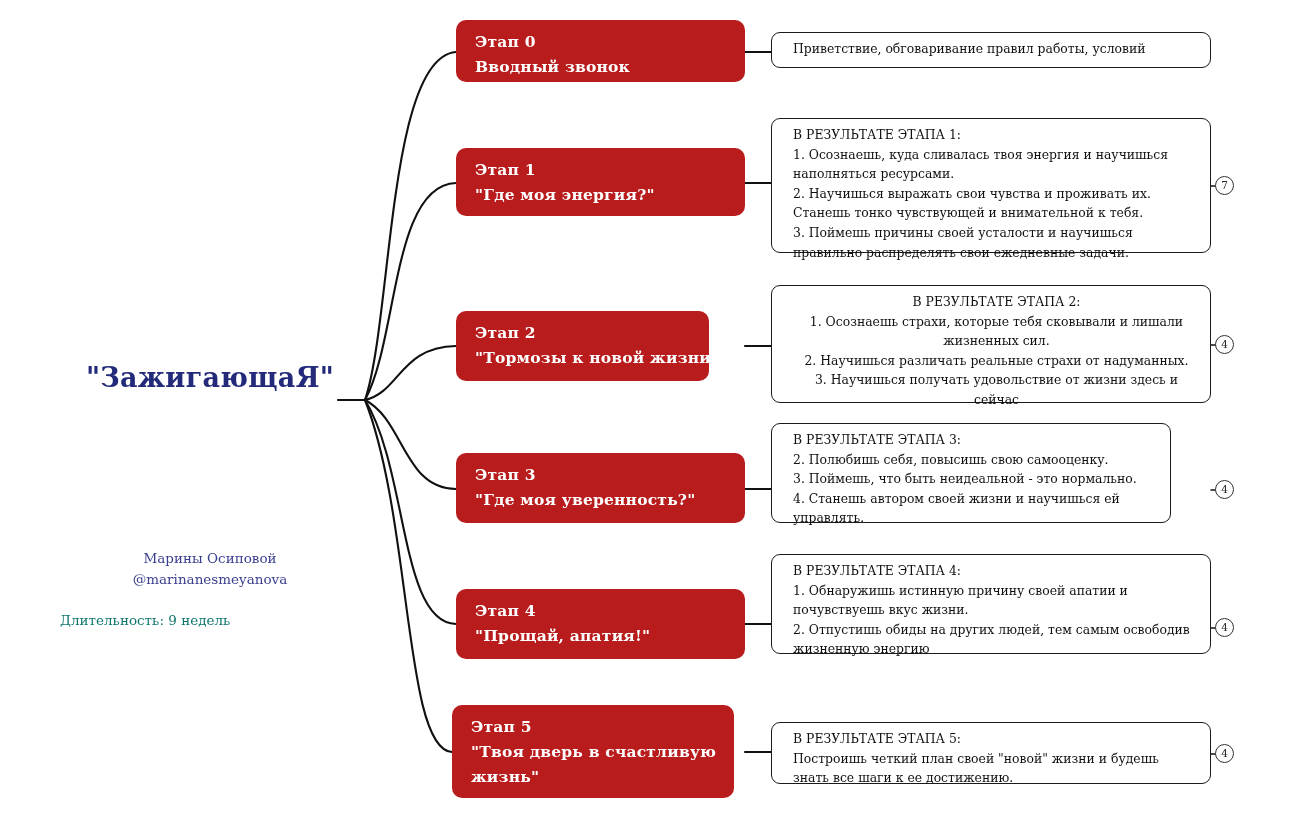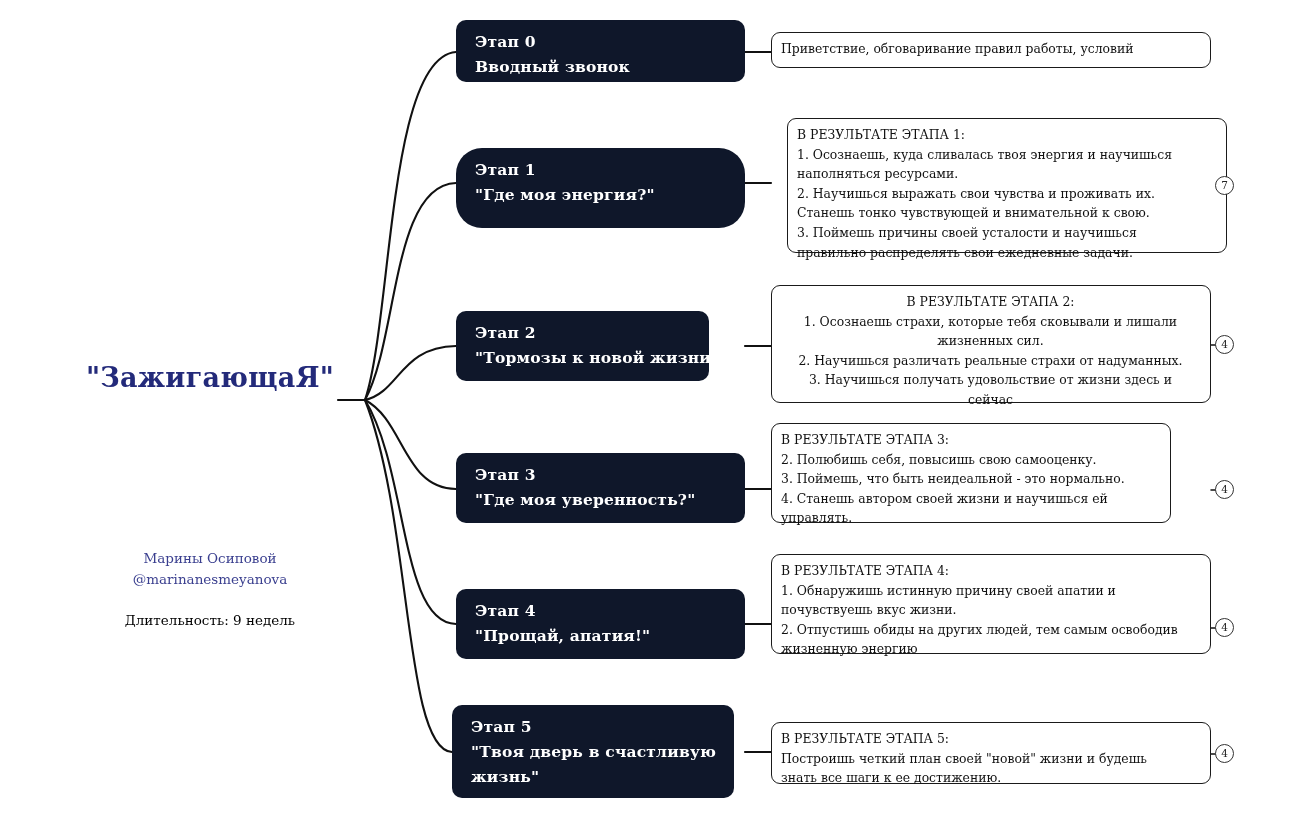--- a/index.html
+++ b/index.html
@@ -48,31 +48,30 @@
     font-size: 13.5px;
     color: #3a3f8f;
     line-height: 21px;
   }
   .root-meta .meta-line { display: block; }
   .root-duration {
     position: absolute;
     left: 60px;
     top: 612px;
     width: 300px;
-    text-align: center;
     font-family: "DejaVu Serif", "Liberation Serif", serif;
     font-size: 13.5px;
-    color: #000000;
+    color: #0f766e;
   }
 
   
   .stage-box {
     position: absolute;
     box-sizing: border-box;
-    background: #0f172a;
+    background: #b91c1c;
     border-radius: 10px;
     color: #ffffff;
     font-family: "DejaVu Serif", "Liberation Serif", serif;
     font-weight: bold;
     font-size: 15.5px;
     line-height: 25px;
     padding: 9px 0 9px 19px;
     letter-spacing: 0.2px;
   }
   .stage-box .stage-line { display: block; white-space: nowrap; }
@@ -81,21 +80,21 @@
   .desc-box {
     position: absolute;
     box-sizing: border-box;
     background: #ffffff;
     border: 1.6px solid #1a1a1a;
     border-radius: 9px;
     font-family: "DejaVu Serif", "Liberation Serif", serif;
     font-size: 12.4px;
     line-height: 19.6px;
     color: #111111;
-    padding: 6px 10px 6px 9px;
+    padding: 6px 10px 6px 21px;
   }
   .desc-box .desc-line { display: block; }
 
   
   .badge {
     position: absolute;
     width: 19px;
     height: 19px;
     box-sizing: border-box;
     border: 1.3px solid #333333;
@@ -152,30 +151,30 @@
   <div class="root-duration">Длительность: 9 недель</div>
 
   <div class="stage-box" style="left:456px; top:20px; width:289px; height:62px;">
     <span class="stage-line">Этап 0</span>
     <span class="stage-line">Вводный звонок</span>
   </div>
   <div class="desc-box" style="left:771px; top:32px; width:440px; height:36px;">
     <span class="desc-line">Приветствие, обговаривание правил работы, условий</span>
   </div>
 
-  <div class="stage-box" style="left:456px; top:148px; width:289px; height:80px;border-radius:26px;">
+  <div class="stage-box" style="left:456px; top:148px; width:289px; height:68px;">
     <span class="stage-line">Этап 1</span>
     <span class="stage-line">"Где моя энергия?"</span>
   </div>
-  <div class="desc-box" style="left:771px; top:118px; width:440px; height:135px;margin-left:16px;">
+  <div class="desc-box" style="left:771px; top:118px; width:440px; height:135px;">
     <span class="desc-line">В РЕЗУЛЬТАТЕ ЭТАПА 1:</span>
     <span class="desc-line">1. Осознаешь, куда сливалась твоя энергия и научишься</span>
     <span class="desc-line">наполняться ресурсами.</span>
     <span class="desc-line">2. Научишься выражать свои чувства и проживать их.</span>
-    <span class="desc-line">Станешь тонко чувствующей и внимательной к свою.</span>
+    <span class="desc-line">Станешь тонко чувствующей и внимательной к тебя.</span>
     <span class="desc-line">3. Поймешь причины своей усталости и научишься</span>
     <span class="desc-line">правильно распределять свои ежедневные задачи.</span>
   </div>
   <div class="badge" style="left:1215px; top:176px;">7</div>
 
   <div class="stage-box" style="left:456px; top:311px; width:253px; height:70px;">
     <span class="stage-line">Этап 2</span>
     <span class="stage-line">"Тормозы к новой жизни"</span>
   </div>
   <div class="desc-box" style="left:771px; top:285px; width:440px; height:118px;text-align:center;">

